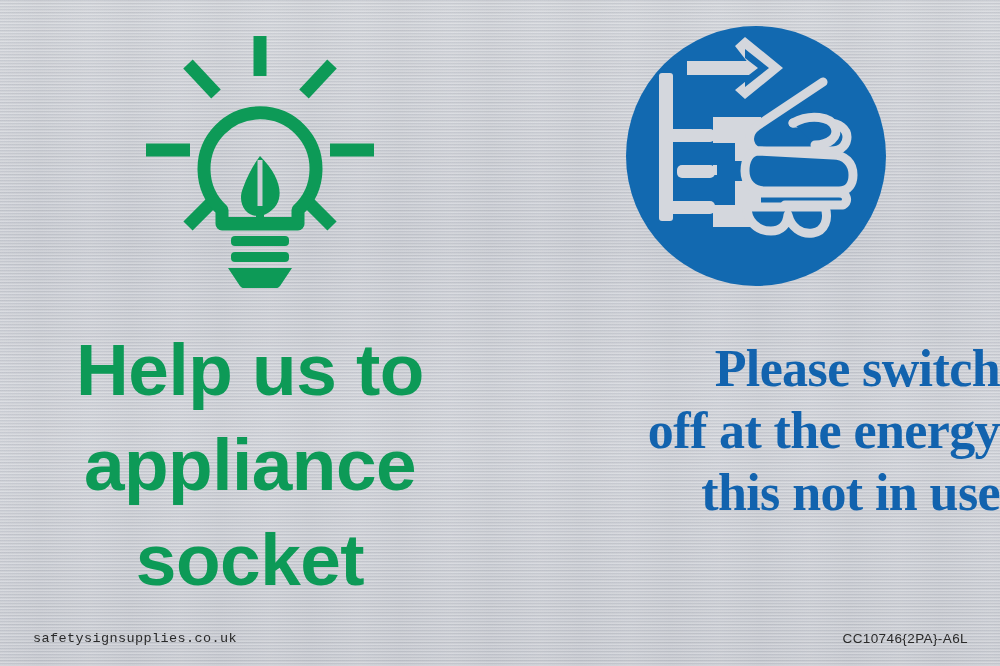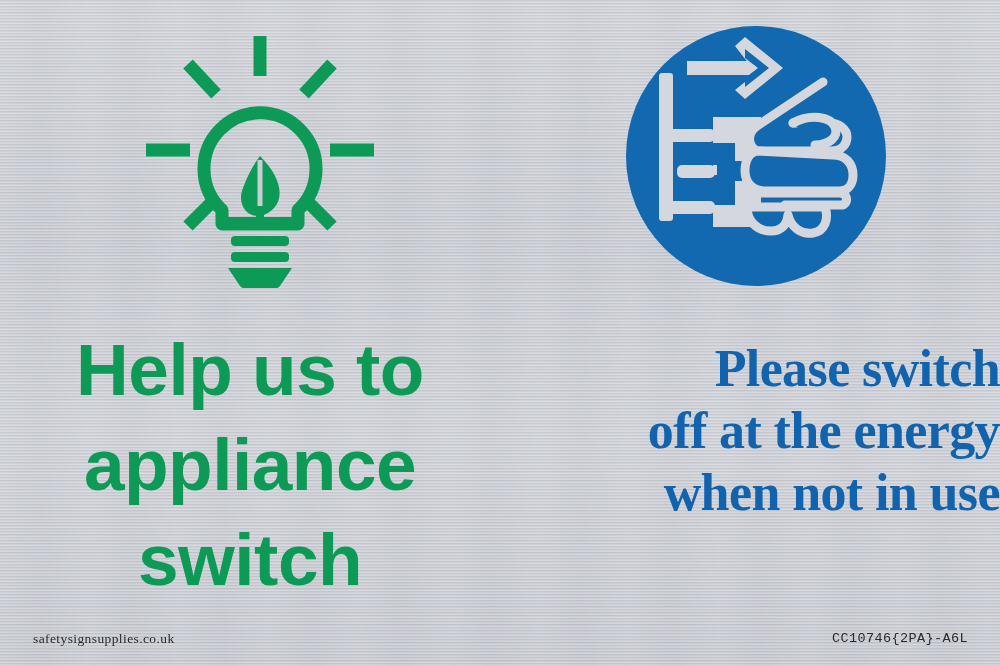--- a/index.html
+++ b/index.html
@@ -102,31 +102,31 @@
     font-family: Liberation Serif, serif;
   }
 
   .line { display: block; white-space: nowrap; }
 
   
   .footer-left {
     position: absolute;
     left: 33px;
     top: 631px;
-    font-family: Liberation Serif, serif;
+    font-family: Liberation Mono, monospace;
     font-size: 13.5px;
     letter-spacing: 0.4px;
     color: #2a2a2a;
     font-weight: normal;
   }
   .footer-right {
     position: absolute;
     right: 32px;
     top: 631px;
-    font-family: Liberation Mono, monospace;
+    font-family: Liberation Sans, sans-serif;
     font-size: 13.5px;
     letter-spacing: 0.4px;
     color: #2a2a2a;
     font-weight: normal;
   }
 </style>
 </head>
 <body>
 
 <div id="sign">
@@ -220,25 +220,25 @@
                    C 166 202 176 210 188 208
                    C 200 206 204 194 200 182 Z"></path>
         </g>
       </svg>
     </div>
   </div>
 
   <div class="text-left">
     <span class="line">Help us to</span>
     <span class="line">appliance</span>
-    <span class="line">switch</span>
+    <span class="line">socket</span>
   </div>
 
   <div class="text-right">
     <span class="line">Please switch</span>
     <span class="line">off at the energy</span>
-    <span class="line">when not in use</span>
+    <span class="line">this not in use</span>
   </div>
 
   <div class="footer-left">safetysignsupplies.co.uk</div>
   <div class="footer-right">CC10746{2PA}-A6L</div>
 
 </div>
 
 </body></html>

